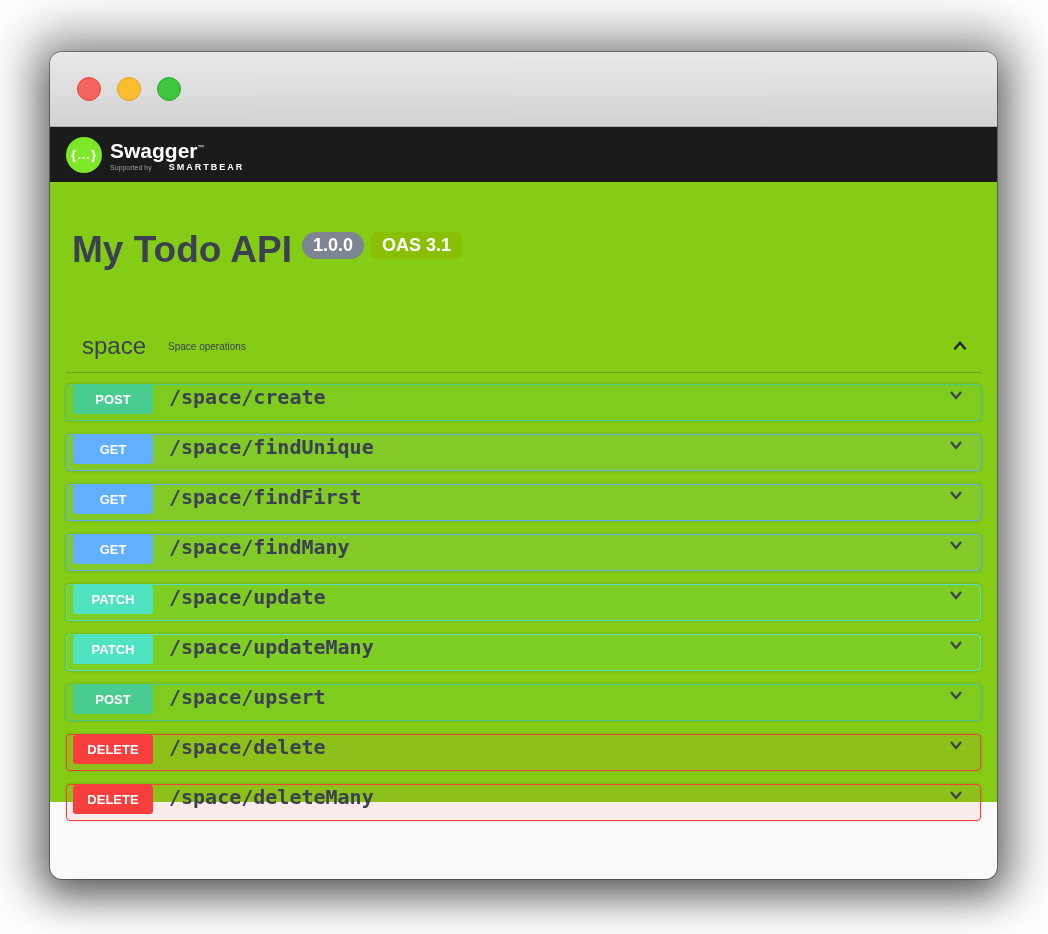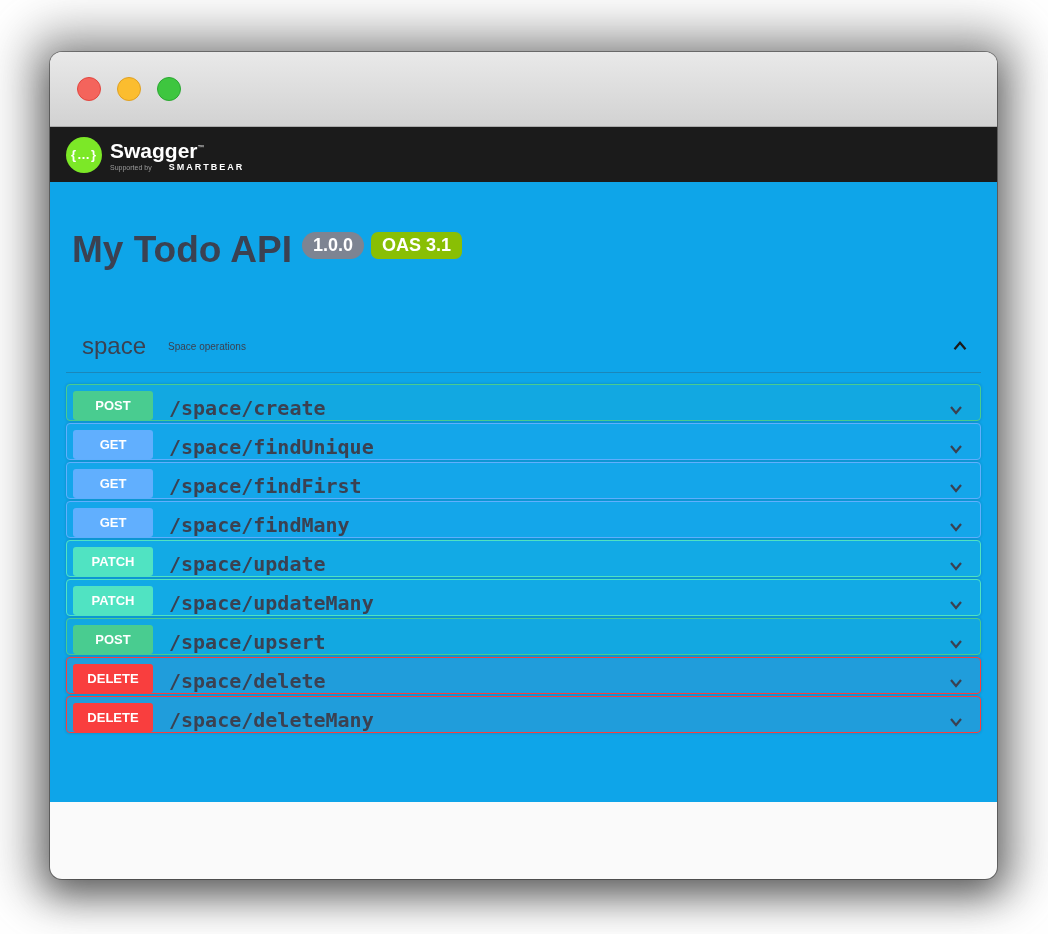--- a/index.html
+++ b/index.html
@@ -36,21 +36,21 @@
     color: #ffffff; font-weight: bold; font-size: 13px; letter-spacing: 1px;
     flex: 0 0 auto;
   }
   .logo-text-col { margin-left: 8px; display: flex; flex-direction: column; }
   .logo-word { color: #ffffff; font-size: 21px; font-weight: bold; line-height: 22px; }
   .logo-tm { font-size: 7px; vertical-align: super; color: #cccccc; }
   .supported { font-size: 7px; color: #9b9b9b; line-height: 10px; }
   .supported b { color: #ffffff; font-size: 9px; letter-spacing: 2px; margin-left: 17px; }
 
   
-  .content { padding: 48px 16px 0 16px; background: #0ea5e9; height: 620px; }
+  .content { padding: 48px 16px 0 16px; background: #84cc16; height: 620px; }
 
   .info-head { display: flex; align-items: flex-start; padding-left: 6px; }
   .api-title { font-size: 37px; font-weight: bold; color: #3b4151; line-height: 40px; }
   .badges { display: flex; margin-left: 10px; margin-top: 2px; }
   .badge { color: #ffffff; font-weight: bold; font-size: 18px;
            padding: 3px 11px; border-radius: 57px; margin-right: 7px; }
   .badge-version { background: #7d8492; }
   .badge-oas { background: #89bf04; border-radius: 7px; }
 
   
@@ -61,22 +61,22 @@
     cursor: pointer;
   }
   .tag-name { font-size: 24px; font-weight: normal; color: #3b4151; }
   .tag-desc { font-size: 10px; color: #3b4151; margin-left: 22px; }
   .tag-spacer { flex: 1; }
   .chev { width: 22px; height: 22px; }
 
   
   .ops { margin-top: 11px; }
   .opblock {
-    display: flex; align-items: flex-end;
-    height: 37px; margin-bottom: 2px;
+    display: flex; align-items: flex-start;
+    height: 37px; margin-bottom: 13px;
     border: 1px solid var(--c); border-radius: 4px;
     background: var(--bg);
     box-shadow: 0 0 3px rgba(0,0,0,.19);
     cursor: pointer;
   }
   .op-post   { --c: #49cc90; --bg: rgba(73,204,144,.08); }
   .op-get    { --c: #61affe; --bg: rgba(97,175,254,.08); }
   .op-patch  { --c: #50e3c2; --bg: rgba(80,227,194,.08); }
   .op-delete { --c: #f93e3e; --bg: rgba(249,62,62,.08); }
   .method-badge {

